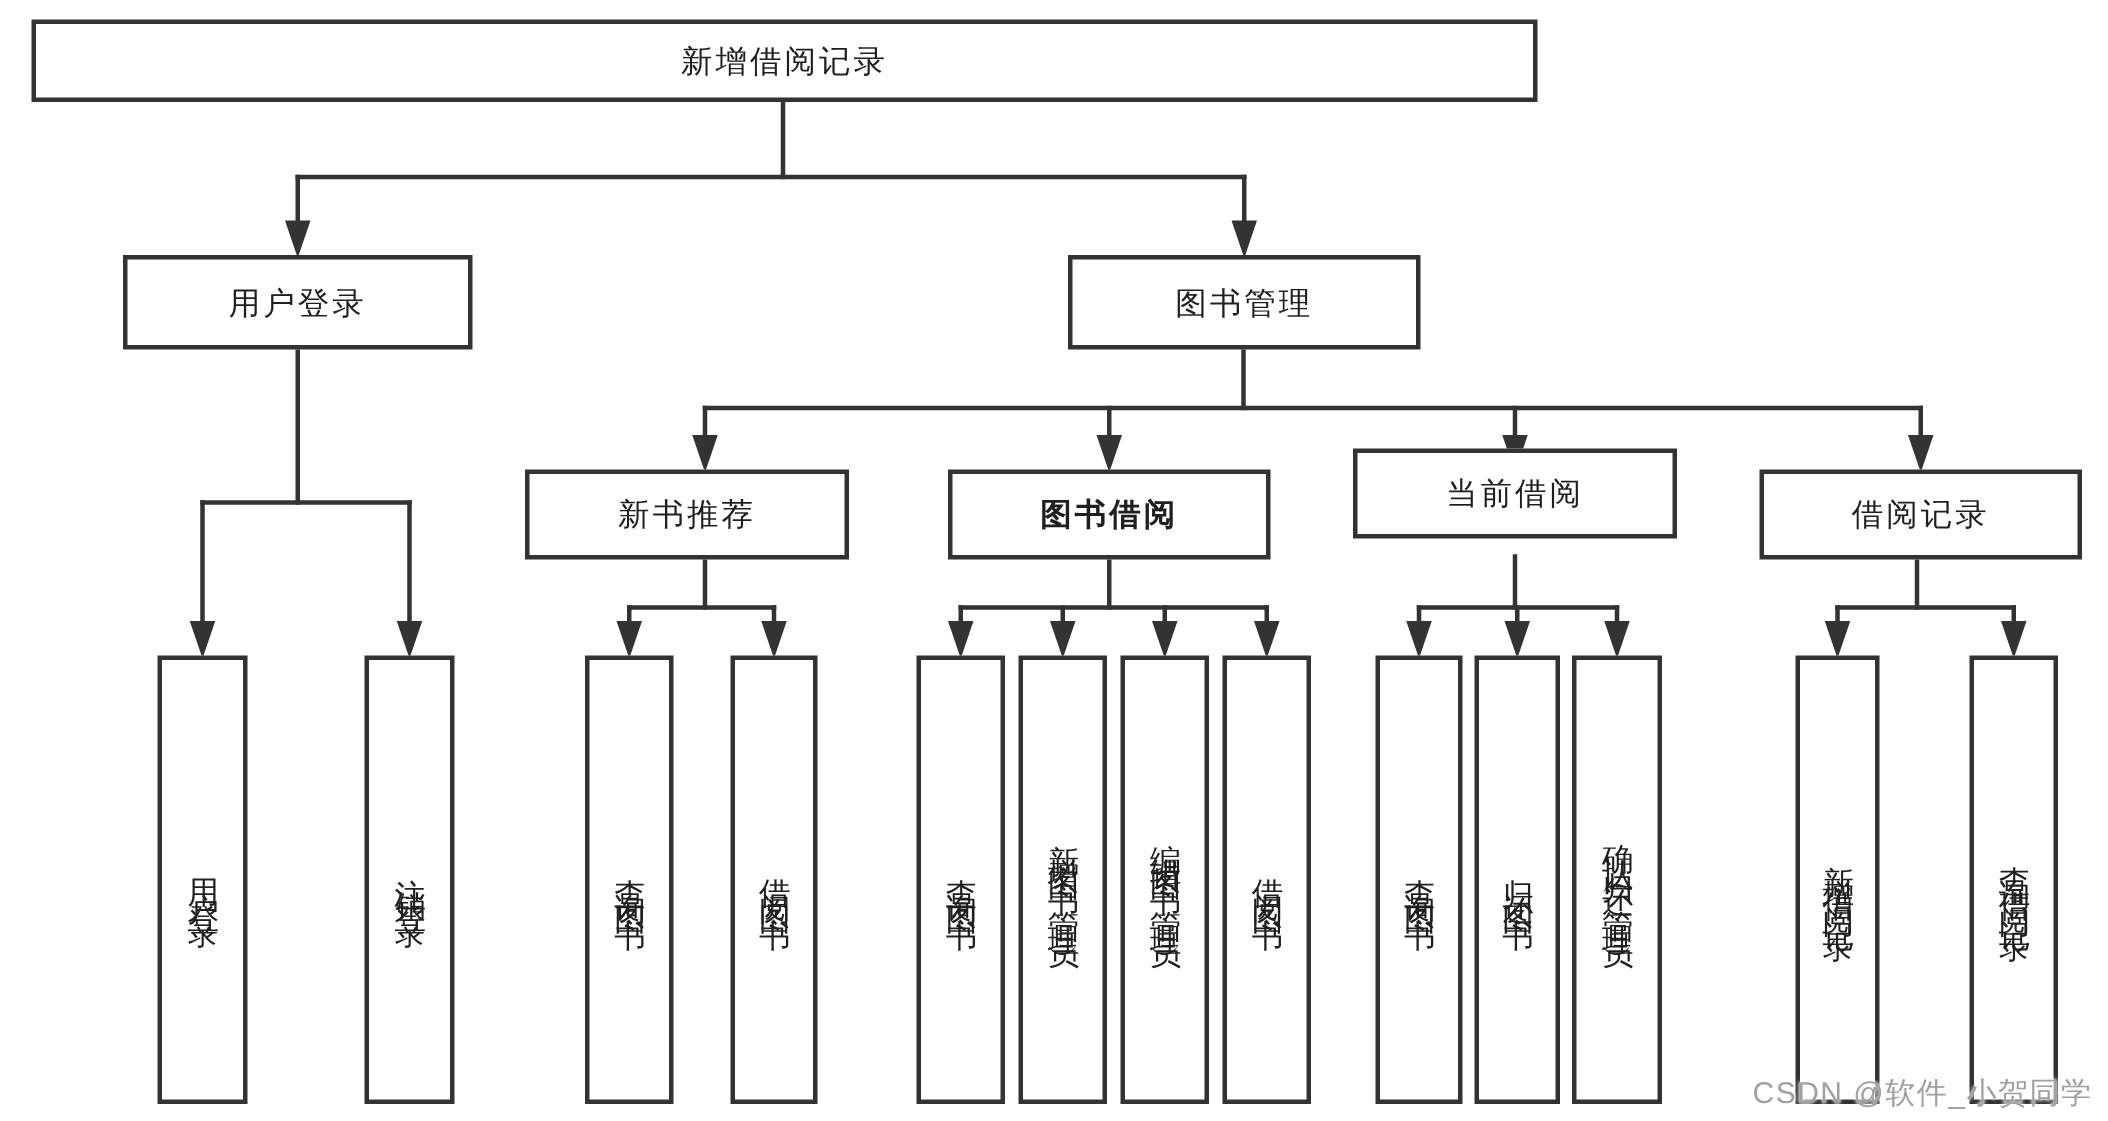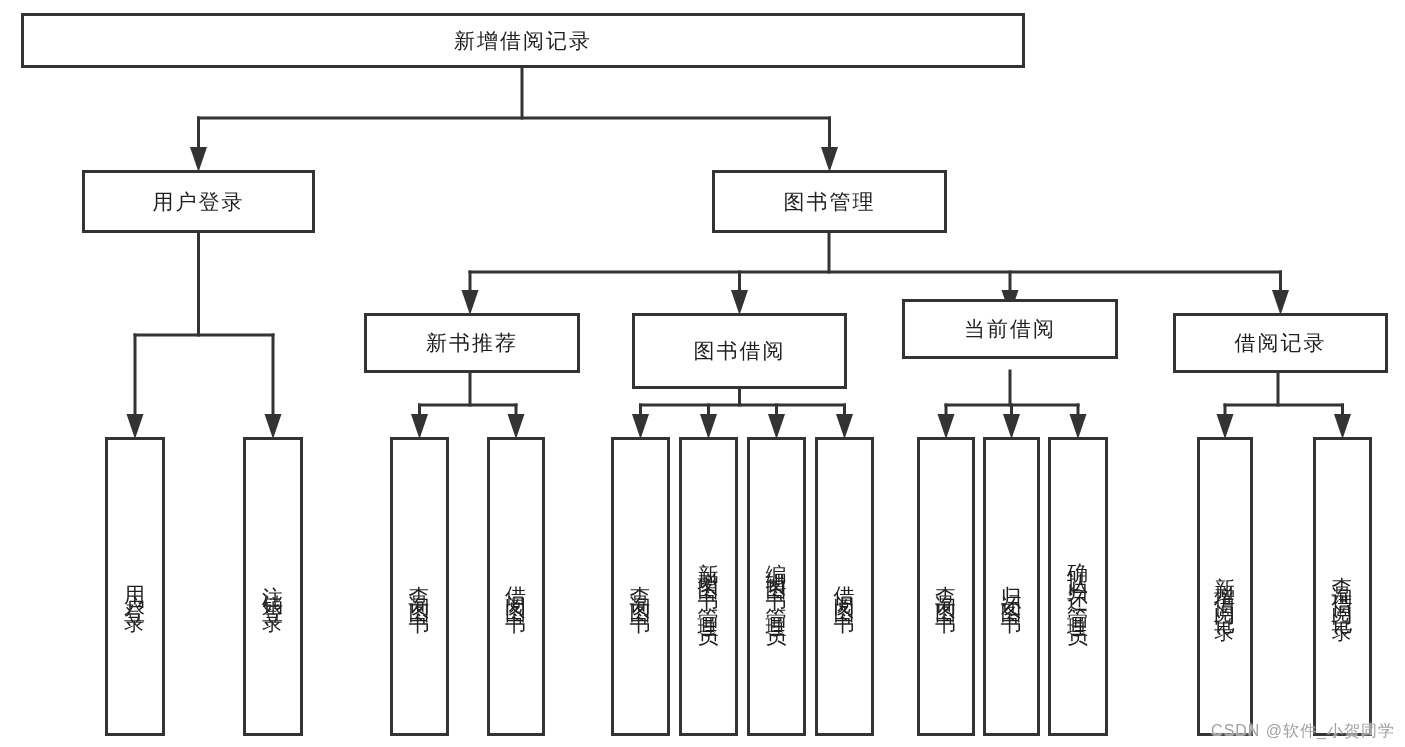--- a/index.html
+++ b/index.html
@@ -35,21 +35,21 @@
     writing-mode: vertical-rl;
     text-orientation: mixed;
     letter-spacing: 9px;
     line-height: 1;
     white-space: normal;
   }
   .watermark {
     position: absolute;
     right: 10px;
     bottom: 5px;
-    font-size: 16px;
+    font-size: 20px;
     letter-spacing: 1px;
     color: var(--wm, #a0a0a0);
     text-shadow: 0 0 3px #ffffff, 0 0 2px #ffffff;
     z-index: 3;
     pointer-events: none;
   }
 </style>
 </head>
 <body>
 
@@ -105,22 +105,22 @@
       <line x1="1225" y1="405" x2="1342.5" y2="405" stroke="#333333" stroke-width="3" stroke-linecap="square"></line>
       <line x1="1225" y1="405" x2="1225" y2="416" stroke="#333333" stroke-width="3" stroke-linecap="square"></line>
       <polygon points="1216.5,414 1233.5,414 1225,439" fill="#333333"></polygon>
       <line x1="1342.5" y1="405" x2="1342.5" y2="416" stroke="#333333" stroke-width="3" stroke-linecap="square"></line>
       <polygon points="1334,414 1351,414 1342.5,439" fill="#333333"></polygon>
     </svg>
   <div class="watermark">CSDN @软件_小贺同学</div>
 <div class="node" style="left: 21px; top: 13px; width: 1004px; height: 55px;">新增借阅记录</div>
     <div class="node" style="left: 82px; top: 170px; width: 233px; height: 63px;">用户登录</div>
     <div class="node" style="left: 712px; top: 170px; width: 235px; height: 63px; text-align: center;">图书管理</div>
-    <div class="node" style="left: 364px; top: 313px; width: 216px; height: 60px;">新书推荐</div>
-    <div class="node" style="left: 632px; top: 313px; width: 215px; height: 76px;">图书借阅</div>
+    <div class="node" style="left: 350px; top: 313px; width: 216px; height: 60px;">新书推荐</div>
+    <div class="node" style="left: 632px; top: 313px; width: 215px; height: 60px; font-weight: bold;">图书借阅</div>
     <div class="node" style="left: 902px; top: 299px; width: 216px; height: 60px;">当前借阅</div>
     <div class="node" style="left: 1173px; top: 313px; width: 215px; height: 60px;">借阅记录</div>
     <div class="node v" style="left: 105px; top: 437px; width: 60px; height: 299px;">用户登录</div>
     <div class="node v" style="left: 243px; top: 437px; width: 60px; height: 299px;">注销登录</div>
     <div class="node v" style="left: 390px; top: 437px; width: 59px; height: 299px;">查询图书</div>
     <div class="node v" style="left: 487px; top: 437px; width: 58px; height: 299px;">借阅图书</div>
     <div class="node v" style="left: 611px; top: 437px; width: 59px; height: 299px;">查询图书</div>
     <div class="node v" style="left: 679px; top: 437px; width: 59px; height: 299px;">新增图书（管理员）</div>
     <div class="node v" style="left: 747px; top: 437px; width: 59px; height: 299px;">编辑图书（管理员）</div>
     <div class="node v" style="left: 815px; top: 437px; width: 59px; height: 299px;">借阅图书</div>

